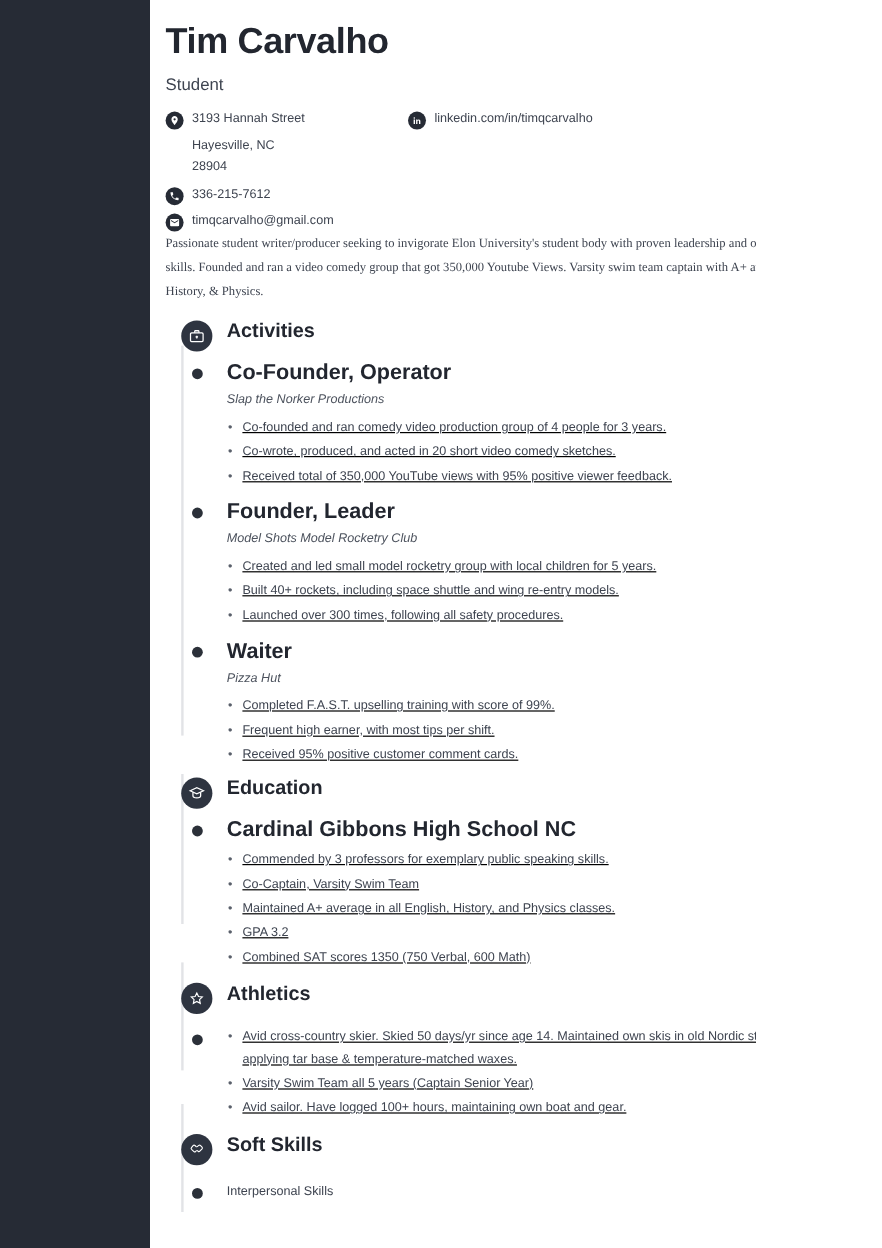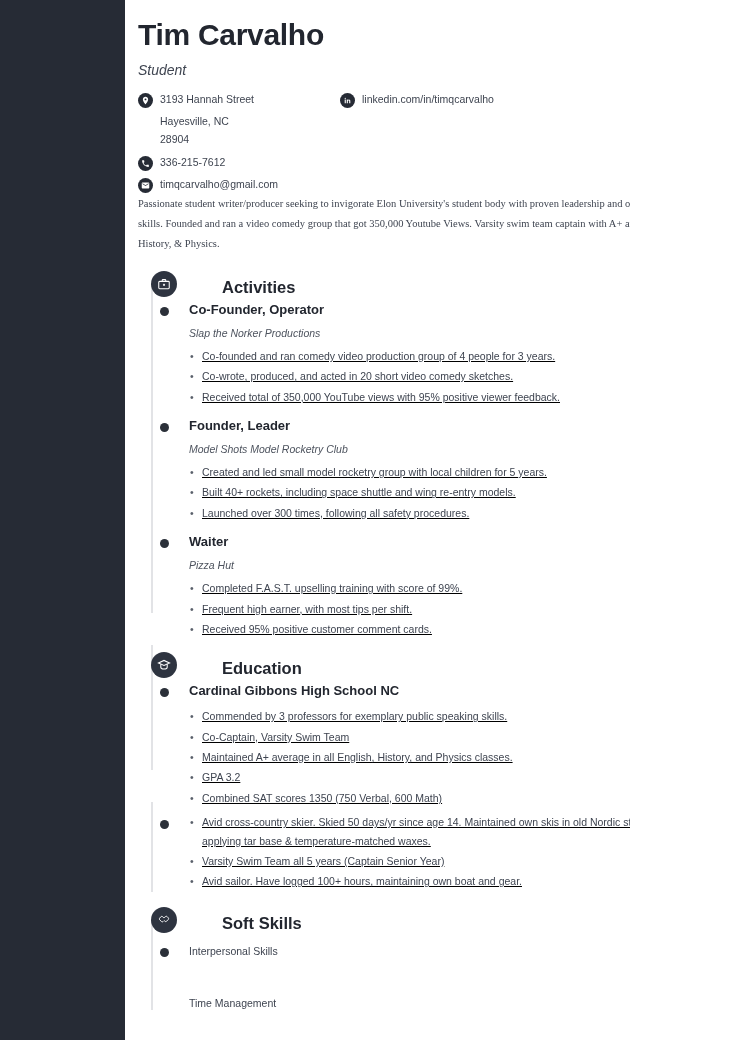--- a/index.html
+++ b/index.html
@@ -43,21 +43,20 @@
     font-weight: bold;
     color: #22262f;
     letter-spacing: -0.3px;
     line-height: 1.15;
   }
   .job-title {
     font-size: 14px;
     color: #3e4450;
     margin-top: 9px;
     font-weight: normal;
-    font-style: italic;
   }
 
   .contacts {
     margin-top: 14px;
     position: relative;
     height: 96px;
   }
   .contact-col-left { position: absolute; left: 0; top: 0; width: 200px; }
   .contact-col-right { position: absolute; left: 202px; top: 0; width: 330px; }
 
@@ -95,26 +94,25 @@
     line-height: 1.95;
     color: #3e4450;
     margin-top: 6px;
     width: 566px;
     font-family: Liberation Serif, serif;
   }
 
   
   .section-head {
     display: flex;
-    align-items: flex-end;
+    align-items: flex-start;
     margin-top: 12px;
     margin-bottom: 2px;
     position: relative;
     height: 30px;
-    gap: 33px;
   }
   .sicon {
     width: 26px; height: 26px;
     flex: 0 0 26px;
     border-radius: 50%;
     background: #2e3440;
     display: flex; align-items: center; justify-content: center;
     margin-left: 13px;
   }
   .sicon svg { display: block; }
@@ -140,21 +138,21 @@
   }
   .tl-dot {
     position: absolute;
     left: 22px;
     width: 9px; height: 9px;
     border-radius: 50%;
     background: #2b3039;
   }
 
   .entry-title {
-    font-size: 13px;
+    font-size: 18px;
     font-weight: bold;
     color: #22262f;
     line-height: 18px;
   }
   .entry-org {
     font-size: 10.5px;
     font-style: italic;
     color: #4d535e;
     margin-top: 7px;
     line-height: 15px;
@@ -349,20 +347,28 @@
       <div class="entry-title">Cardinal Gibbons High School NC</div>
       <ul class="bullets" style="margin-top:7px">
         <li>Commended by 3 professors for exemplary public speaking skills.</li>
         <li>Co-Captain, Varsity Swim Team</li>
         <li>Maintained A+ average in all English, History, and Physics classes.</li>
         <li>GPA 3.2</li>
         <li>Combined SAT scores 1350 (750 Verbal, 600 Math)</li>
       </ul>
     </div>
 
+    <div class="section-head" style="margin-top:12px">
+      <span class="sicon">
+        <svg width="14" height="14" viewBox="0 0 24 24" fill="none" stroke="#ffffff" stroke-width="1.7">
+          <path d="M12 4.3l2.4 5 5.4.7-3.9 3.7 1 5.3-4.9-2.7-4.9 2.7 1-5.3-3.9-3.7 5.4-.7L12 4.3z"></path>
+        </svg>
+      </span>
+      <span class="section-title">Athletics</span>
+    </div>
 
     <div class="entry" style="margin-top:4px">
       <span class="tl-dot" style="top:9px"></span>
       <ul class="bullets" style="margin-top:0">
         <li>Avid cross-country skier. Skied 50 days/yr since age 14. Maintained own skis in old Nordic style, heat-applying tar base &amp; temperature-matched waxes.</li>
         <li>Varsity Swim Team all 5 years (Captain Senior Year)</li>
         <li>Avid sailor. Have logged 100+ hours, maintaining own boat and gear.</li>
       </ul>
     </div>
 

